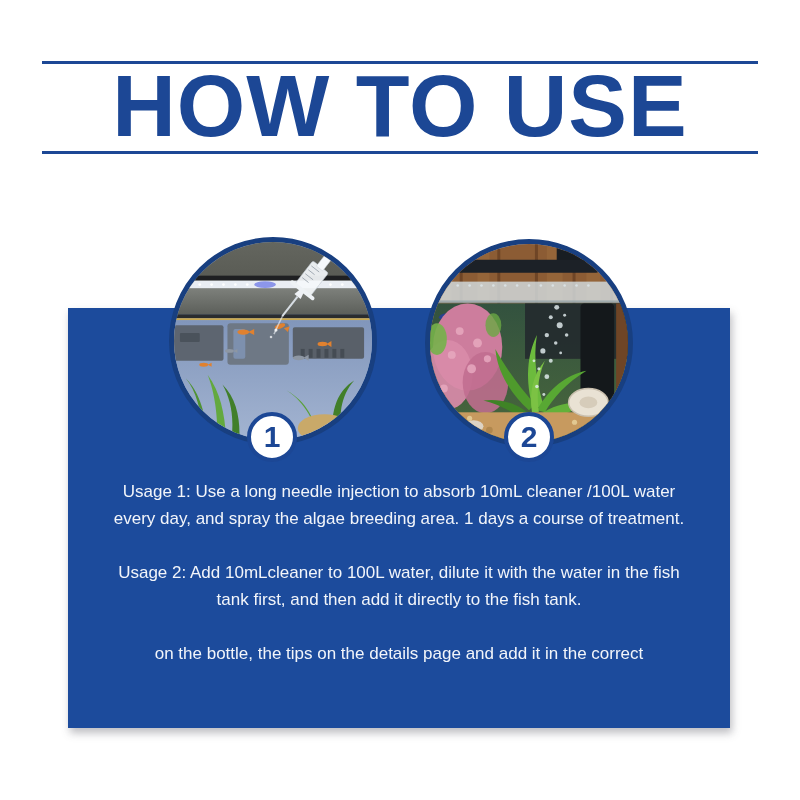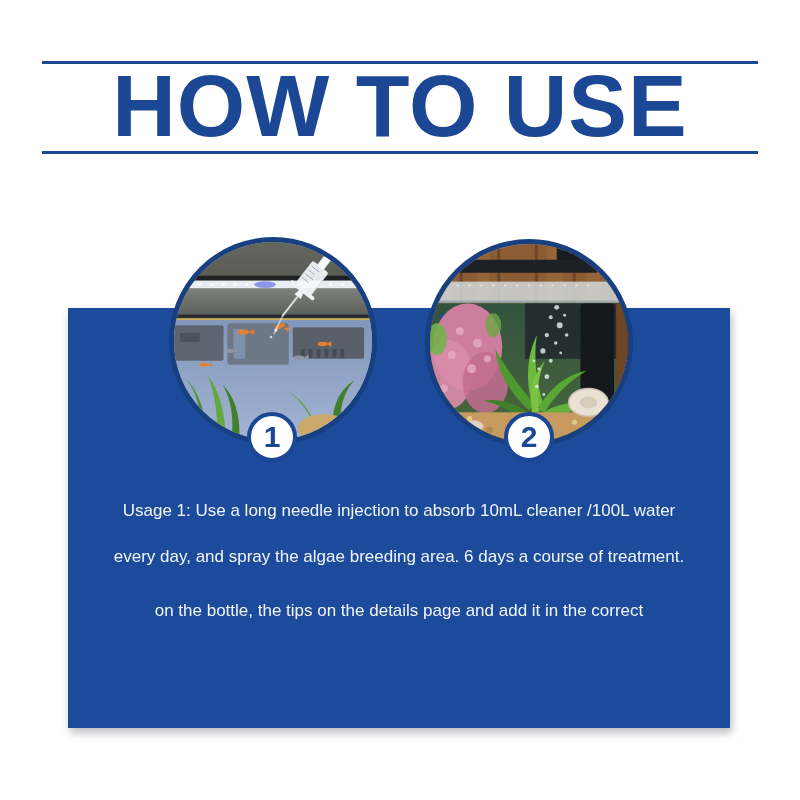--- a/index.html
+++ b/index.html
@@ -54,21 +54,21 @@
   .badge-1 { left: 247px; top: 412px; }
   .badge-2 { left: 504px; top: 412px; }
   .instructions {
     position: absolute; left: 88px; top: 478px; width: 622px;
     text-align: center;
     color: var(--text_light, #f2f5fa);
     font-size: 17px; line-height: 27px;
   }
   .para { margin-bottom: 27px; }
   .para:last-child { margin-bottom: 0; }
-  .line { display: block; margin-top: 19px; }
+  .line { display: block; }
 </style>
 </head>
 <body>
 
 <div class="page">
 
   <div class="rule rule-top"></div>
   <h1 class="title">HOW TO USE</h1>
   <div class="rule rule-bottom"></div>
 
@@ -280,20 +280,24 @@
   <div class="badge badge-1">
     <span>1</span>
   </div>
   <div class="badge badge-2">
     <span>2</span>
   </div>
 
   <div class="instructions">
     <p class="para">
       <span class="line">Usage 1: Use a long needle injection to absorb 10mL cleaner /100L water</span>
-      <span class="line">every day, and spray the algae breeding area. 6 days a course of treatment.</span>
+      <span class="line">every day, and spray the algae breeding area. 1 days a course of treatment.</span>
+    </p>
+    <p class="para">
+      <span class="line">Usage 2: Add 10mLcleaner to 100L water, dilute it with the water in the fish</span>
+      <span class="line">tank first, and then add it directly to the fish tank.</span>
     </p>
     <p class="para">
       <span class="line">on the bottle, the tips on the details page and add it in the correct</span>
     </p>
   </div>
 
 </div>
 
 </body></html>

